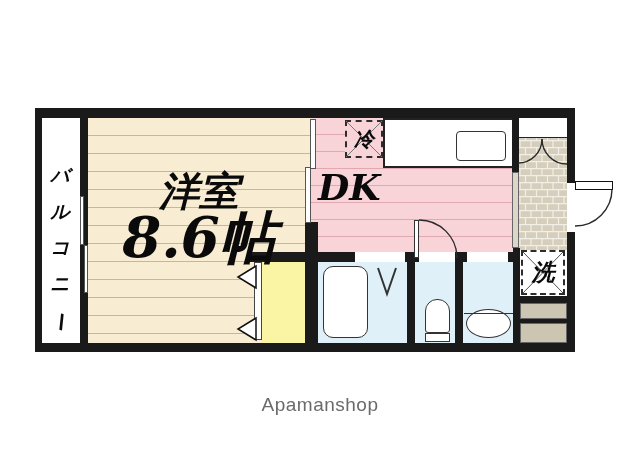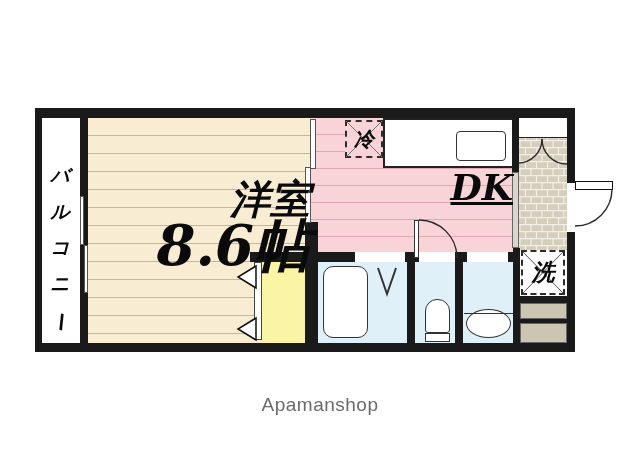--- a/index.html
+++ b/index.html
@@ -108,26 +108,26 @@
   </svg>
 
   <div class="label vlabel" style="left:42px; top:168px; width:36px; height:160px;">
     <span>バ</span>
     <span>ル</span>
     <span>コ</span>
     <span>ニ</span>
     <span class="rot90">ー</span>
   </div>
 
-  <div class="label" style="left:88px; top:176px; width:222px; text-align:right; line-height:46px;">
+  <div class="label" style="left:88px; top:168px; width:222px; text-align:center; line-height:46px;">
     <div style="font-size:40px;">洋室</div>
     <div style="font-size:56px;">8.6帖</div>
   </div>
 
-  <div class="label" style="left:318px; top:165px; width:195px; text-align:right; line-height:44px;text-decoration:underline;">
+  <div class="label" style="left:318px; top:165px; width:195px; text-align:left; line-height:44px;">
     <div style="font-size:36px;">DK</div>
   </div>
 
   <div class="label" style="left:345px; top:120px; width:38px; height:38px;">
     <span class="boxchar" style="font-size:20px;">冷</span>
   </div>
 
   <div class="label" style="left:521px; top:250px; width:44px; height:45px;">
     <span class="boxchar" style="font-size:23px;">洗</span>
   </div>

